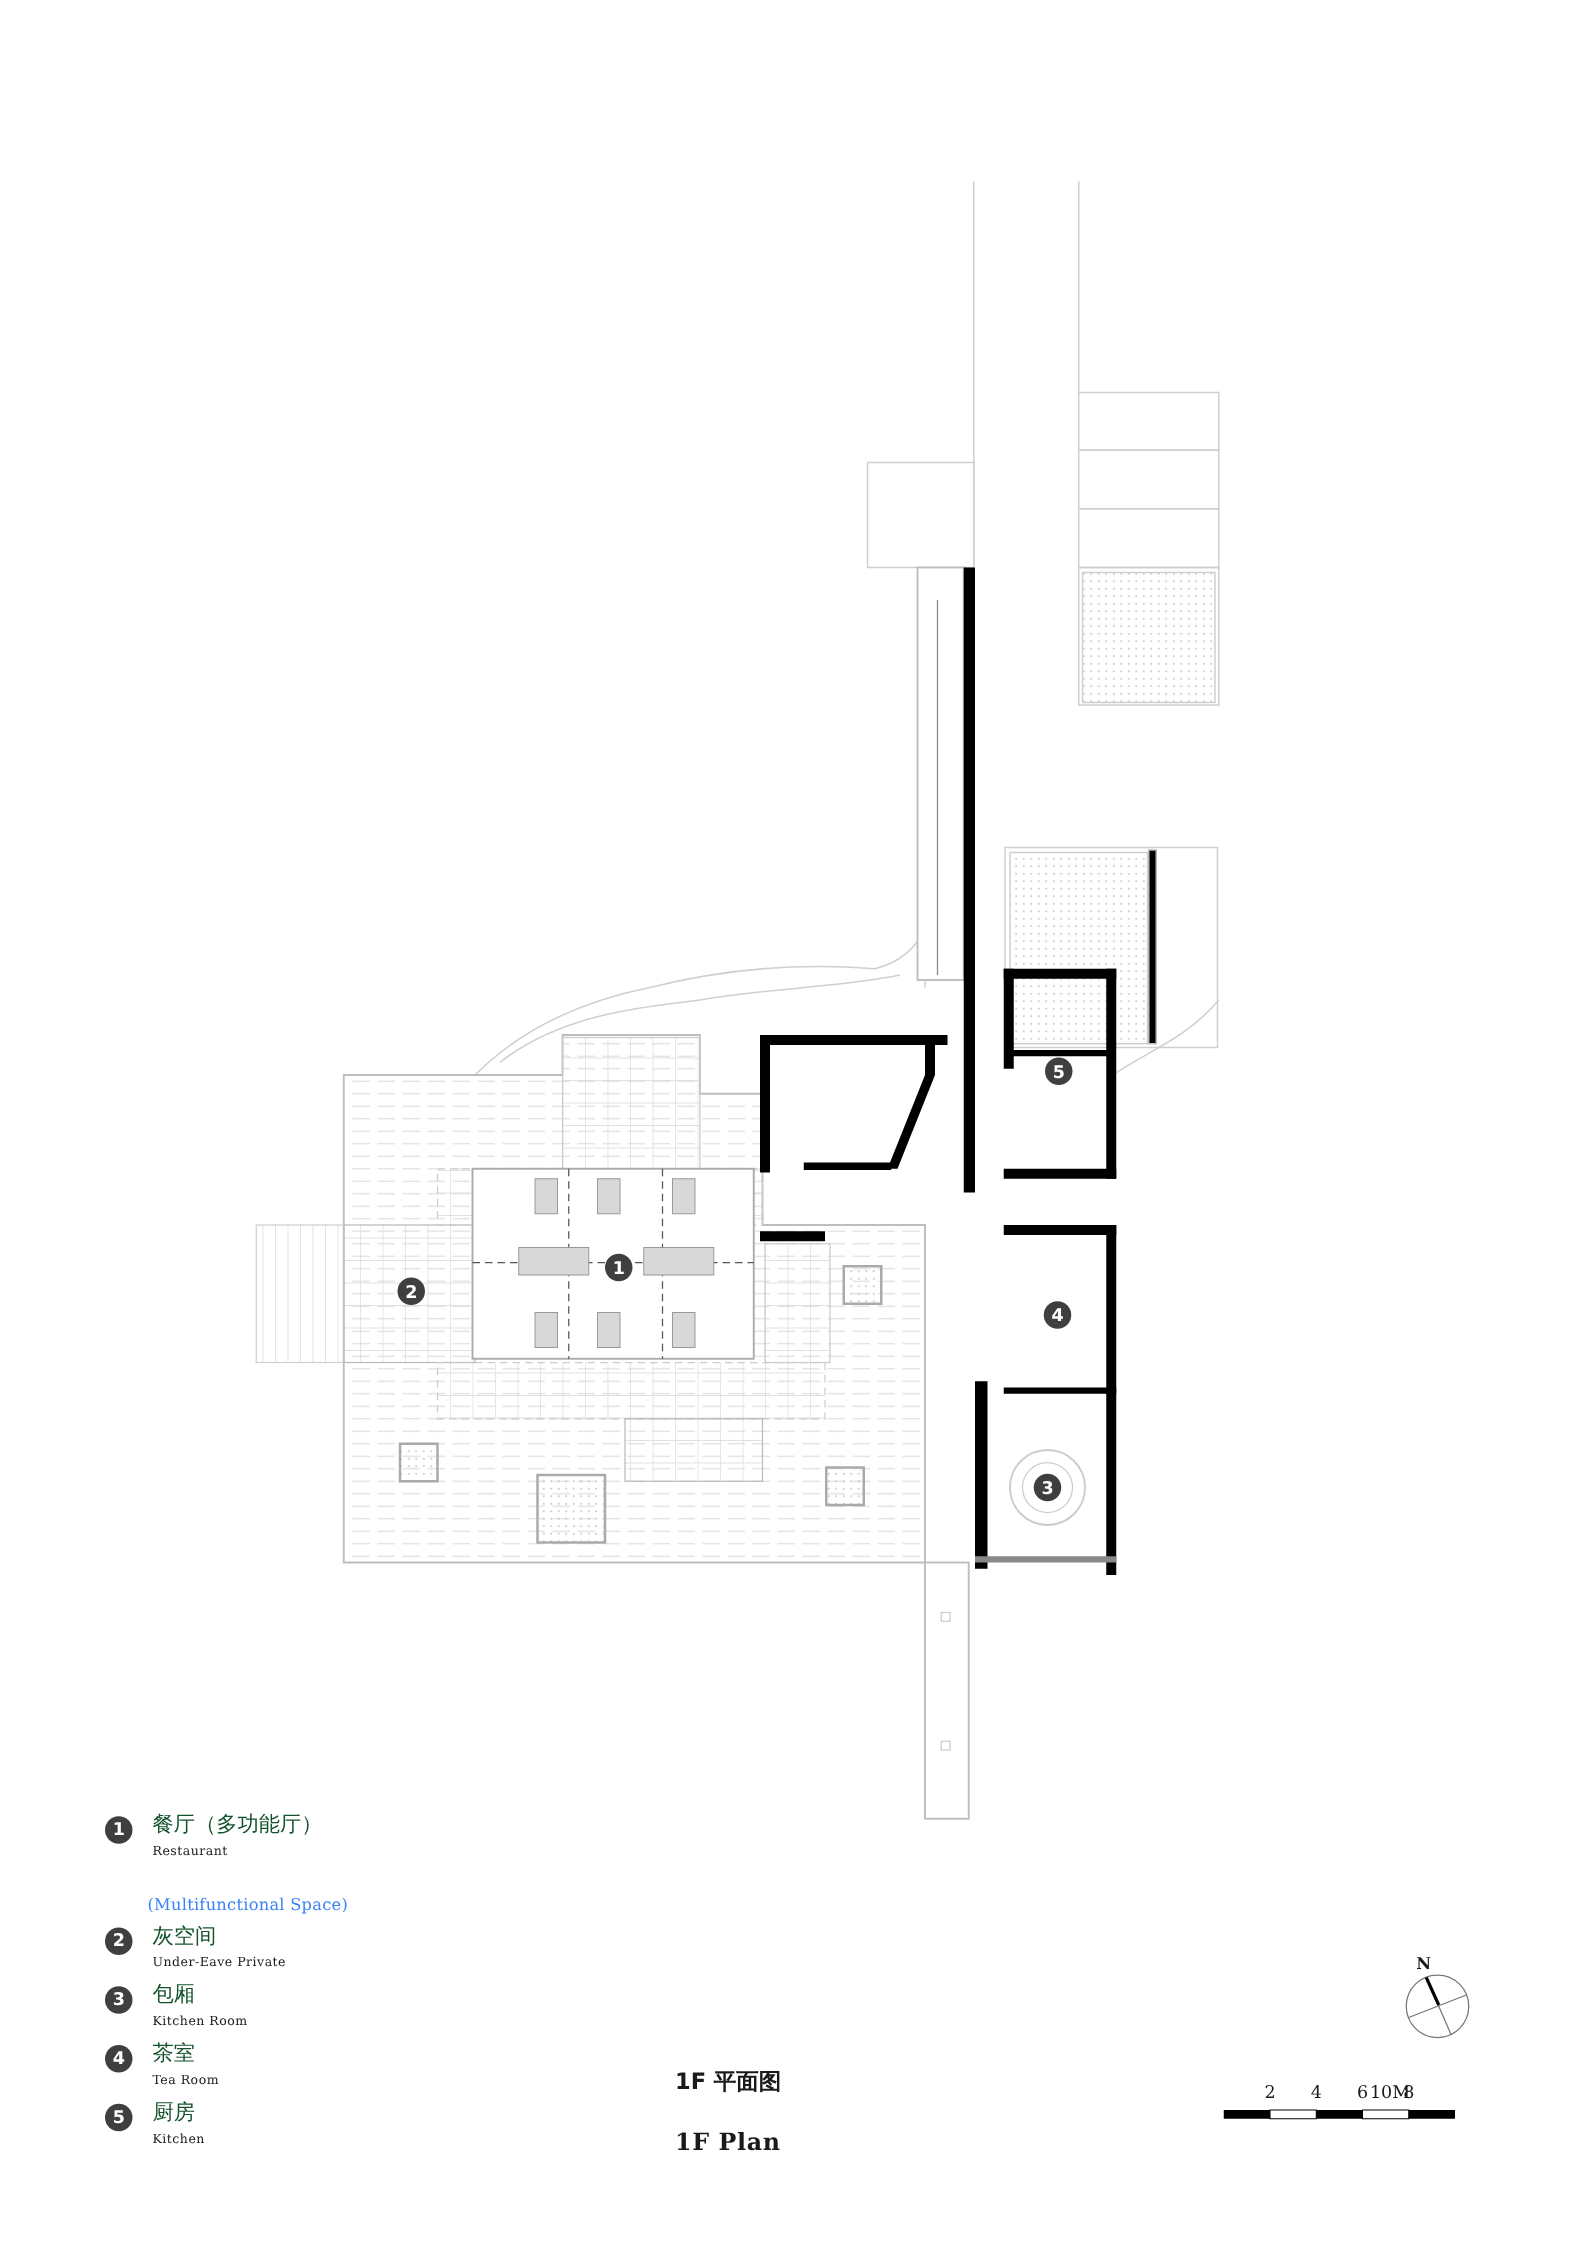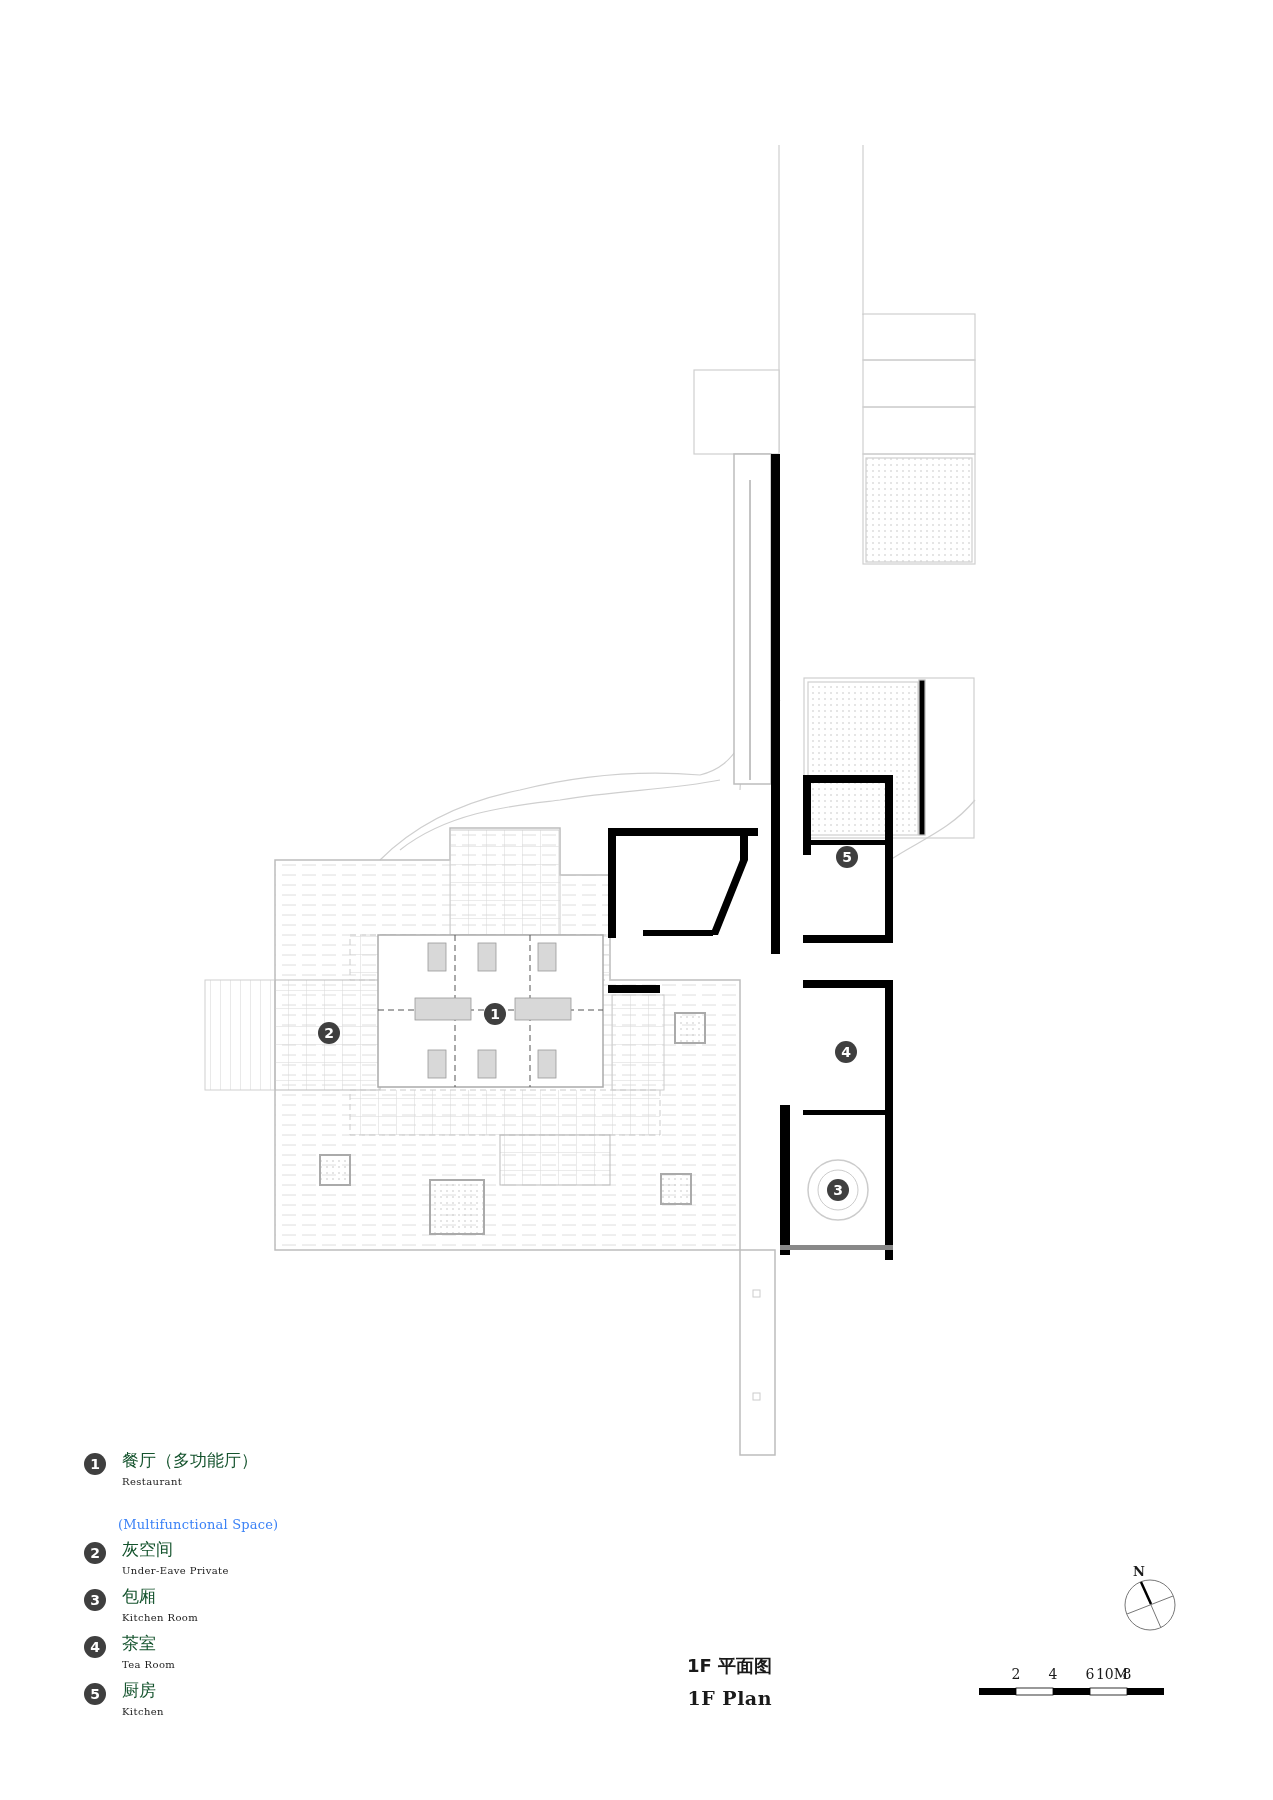--- a/index.html
+++ b/index.html
@@ -7,23 +7,23 @@
          font-family: "DejaVu Serif", "Liberation Serif", serif; color:#1a1a1a; }
   #plan { position:absolute; left:0; top:0; width:1273px; height:1800px; }
   .legend { position:absolute; left:84px; top:1452px; width:320px; }
   .legend-item { position:relative; padding-left:38px; margin-bottom:7px; }
   .legend-num { position:absolute; left:0; top:1px; width:22px; height:22px; border-radius:50%;
                 background:#3f3f3f; color:#fff; font-family:"DejaVu Sans", sans-serif; font-size:14px;
                 font-weight:bold; text-align:center; line-height:22px; }
   .legend-zh { font-family:Liberation Mono, monospace; font-size:17px; line-height:20px; color:#14532d; }
   .legend-en { font-family:"DejaVu Serif", serif; font-size:10px; line-height:20px; letter-spacing:0.4px; color:#1a1a1a; }
   .legend-sub { font-family:"DejaVu Serif", serif; font-size:13px; line-height:18px; letter-spacing:0.2px; color:#3b82f6; margin-left:-4px;margin-top:24px; }
-  .title-block { position:absolute; left:572px; top:1654px; width:200px; text-align:right; }
+  .title-block { position:absolute; left:540px; top:1654px; width:200px; text-align:left; }
   .title-zh { font-family:"DejaVu Sans", sans-serif; font-size:18px; font-weight:bold; line-height:24px; }
-  .title-en { font-family:"DejaVu Serif", serif; font-size:19px; font-weight:bold; line-height:24px; margin-top:8px; letter-spacing:0.5px; }
+  .title-en { font-family:"DejaVu Serif", serif; font-size:19px; font-weight:bold; line-height:24px; margin-top:24px; letter-spacing:0.5px; }
   .north-label { position:absolute; left:1133px; top:1564px; font-family:"DejaVu Serif", serif; font-weight:bold; font-size:13px; }
   .scale-labels { position:absolute; top:1666px; font-family:"DejaVu Serif", serif; font-size:14px; }
   .scale-lbl { position:absolute; transform:translateX(-50%); white-space:nowrap; }
 </style>
 </head>
 <body>
 
 <svg id="plan" viewBox="0 0 1273 1800" xmlns="http://www.w3.org/2000/svg">
   <defs>
     <pattern id="dots" width="6" height="6" patternUnits="userSpaceOnUse">

